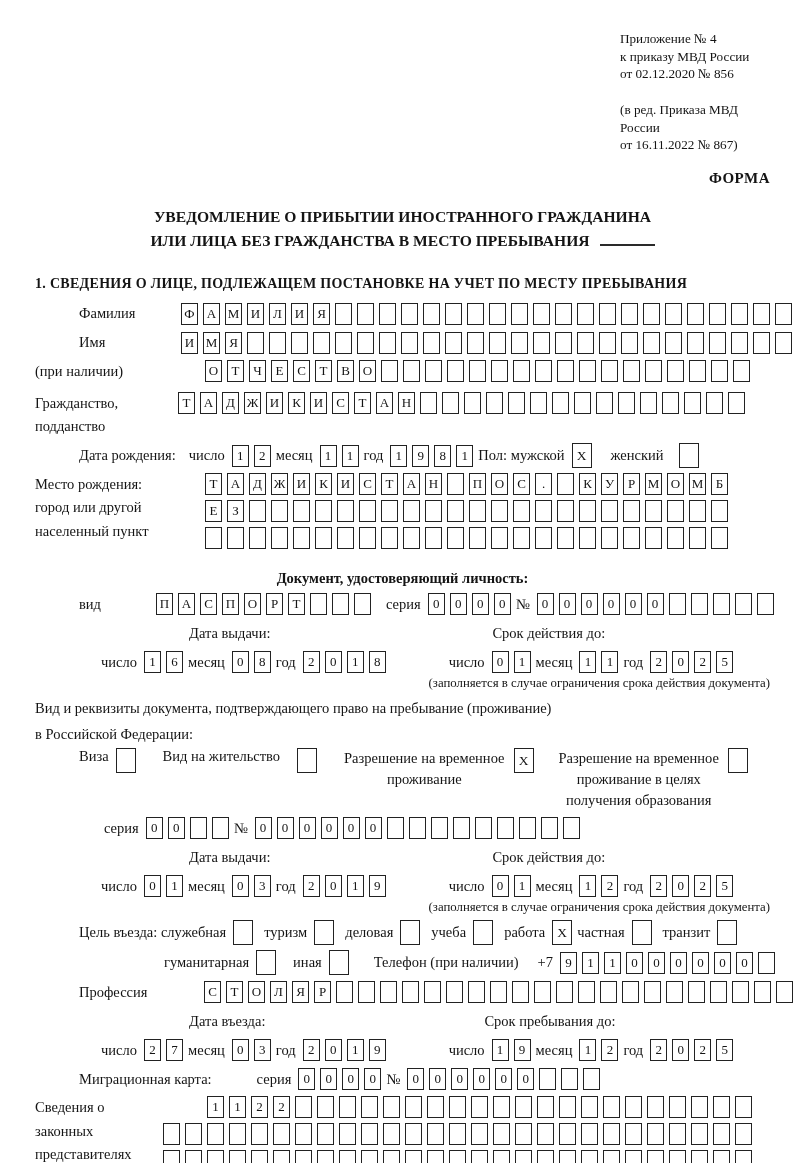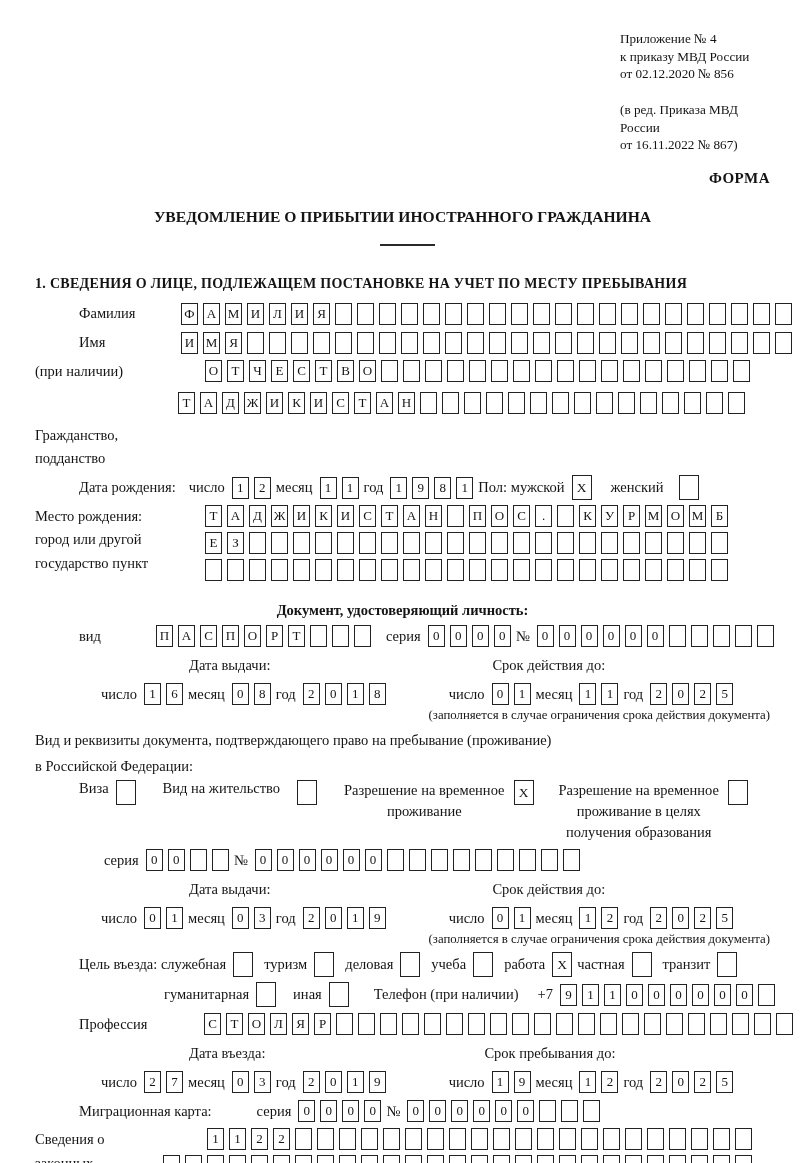--- a/index.html
+++ b/index.html
@@ -51,21 +51,21 @@
     <div>к приказу МВД России</div>
     <div>от 02.12.2020 № 856</div>
     <div class="rev">(в ред. Приказа МВД России</div>
     <div>от 16.11.2022 № 867)</div>
   </div>
 
   <div class="form-label">ФОРМА</div>
 
   <div class="title">
     <div>УВЕДОМЛЕНИЕ О ПРИБЫТИИ ИНОСТРАННОГО ГРАЖДАНИНА</div>
-    <div><span class="blank-line"></span></div>
+    <div><span>ИЛИ ЛИЦА БЕЗ ГРАЖДАНСТВА В МЕСТО ПРЕБЫВАНИЯ</span><span class="blank-line"></span></div>
   </div>
 
   <div class="section-h">1. СВЕДЕНИЯ О ЛИЦЕ, ПОДЛЕЖАЩЕМ ПОСТАНОВКЕ НА УЧЕТ ПО МЕСТУ ПРЕБЫВАНИЯ</div>
 
   <div class="fbody">
       <div class="fline ">
         <span class="lb" style="width: 95px; display: inline-block; flex: 0 0 auto;">Фамилия</span>
         <div class="bx">Ф</div>
         <div class="bx">А</div>
         <div class="bx">М</div>
@@ -154,21 +154,21 @@
             <div class="bx"></div>
             <div class="bx"></div>
             <div class="bx"></div>
             <div class="bx"></div>
             <div class="bx"></div>
             <div class="bx"></div>
           </div>
         </div>
       </div>
       <div class="grp">
-        <div class="grp-lab" style="width: 143px; margin-top: 32px;">
+        <div class="grp-lab" style="width: 143px;">
           <div>Гражданство,</div>
           <div>подданство</div>
         </div>
         <div class="grp-rows">
           <div class="grp-row">
             <div class="bx">Т</div>
             <div class="bx">А</div>
             <div class="bx">Д</div>
             <div class="bx">Ж</div>
             <div class="bx">И</div>
@@ -214,21 +214,21 @@
         <div class="bx ck">X</div>
         <span class="gap" style="width: 14px;"></span>
         <span class="lb">женский</span>
         <span class="gap" style="width: 8px;"></span>
         <div class="bx ck"></div>
       </div>
       <div class="grp">
         <div class="grp-lab" style="width: 170px;">
           <div>Место рождения:</div>
           <div>город или другой</div>
-          <div>государство пункт</div>
+          <div>населенный пункт</div>
         </div>
         <div class="grp-rows">
           <div class="grp-row">
             <div class="bx">Т</div>
             <div class="bx">А</div>
             <div class="bx">Д</div>
             <div class="bx">Ж</div>
             <div class="bx">И</div>
             <div class="bx">К</div>
             <div class="bx">И</div>

